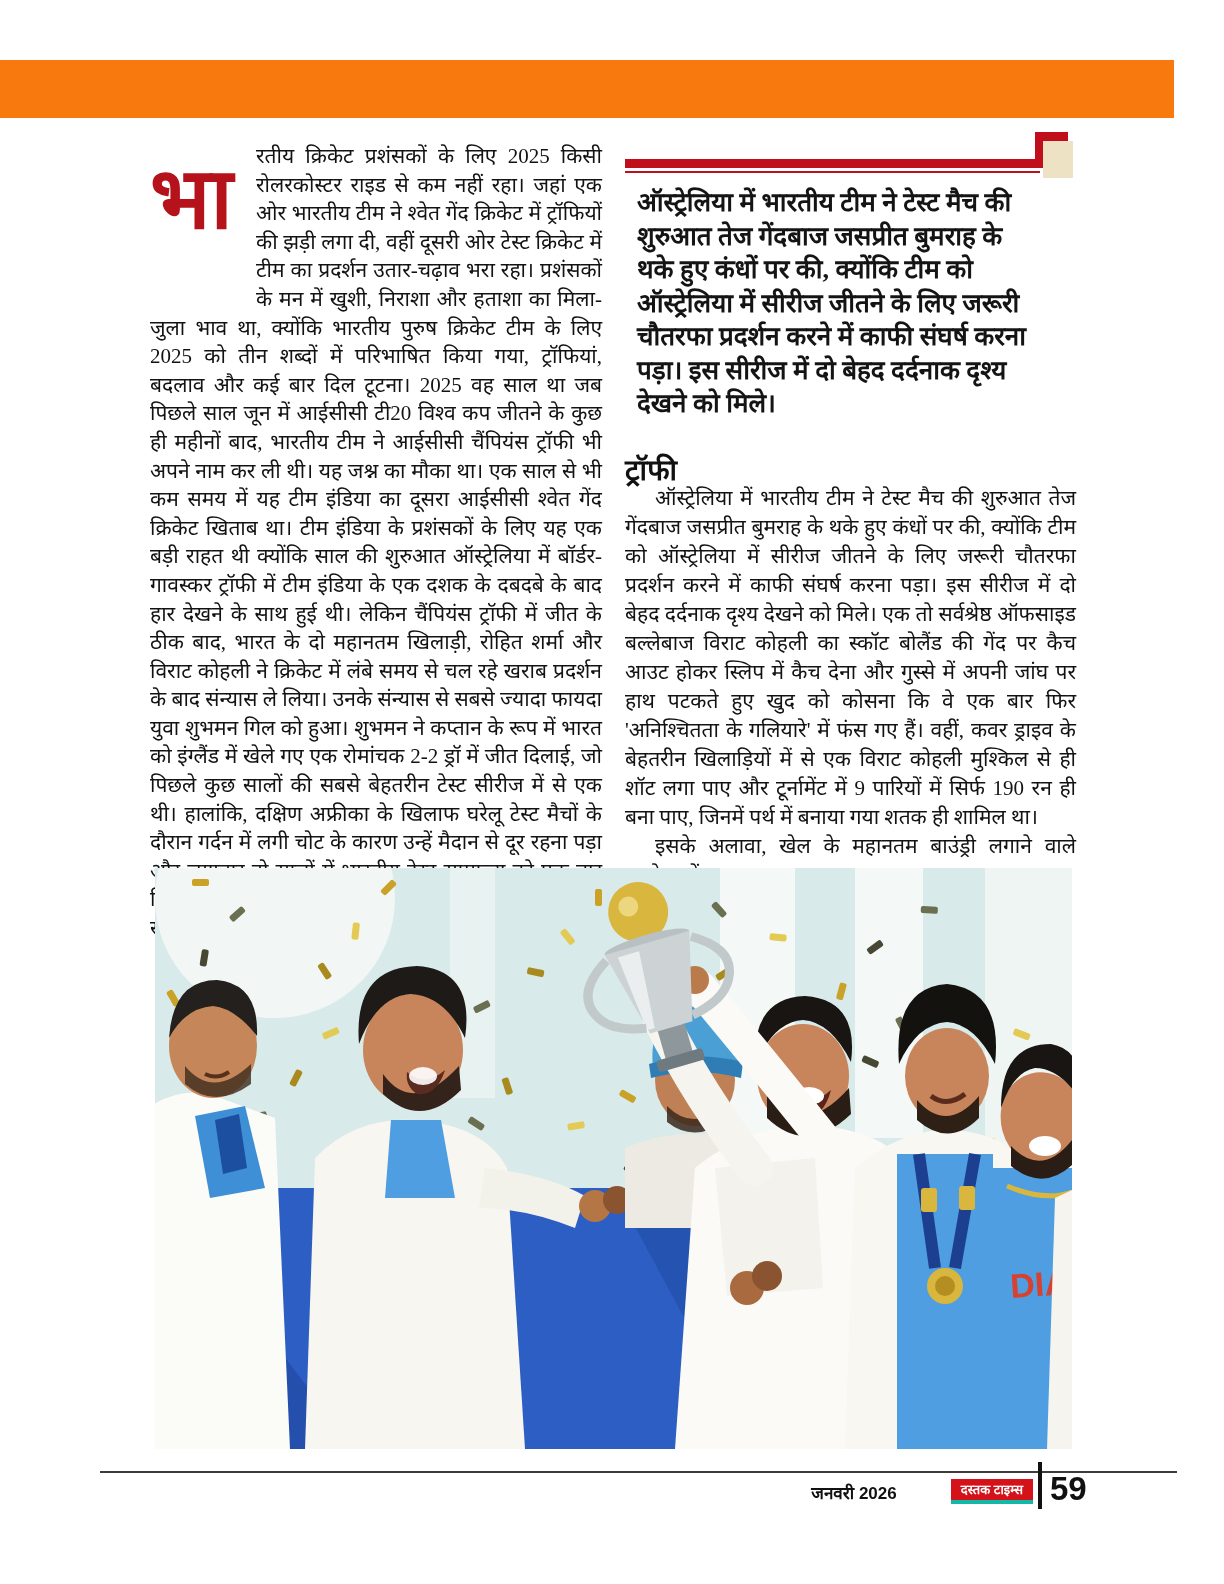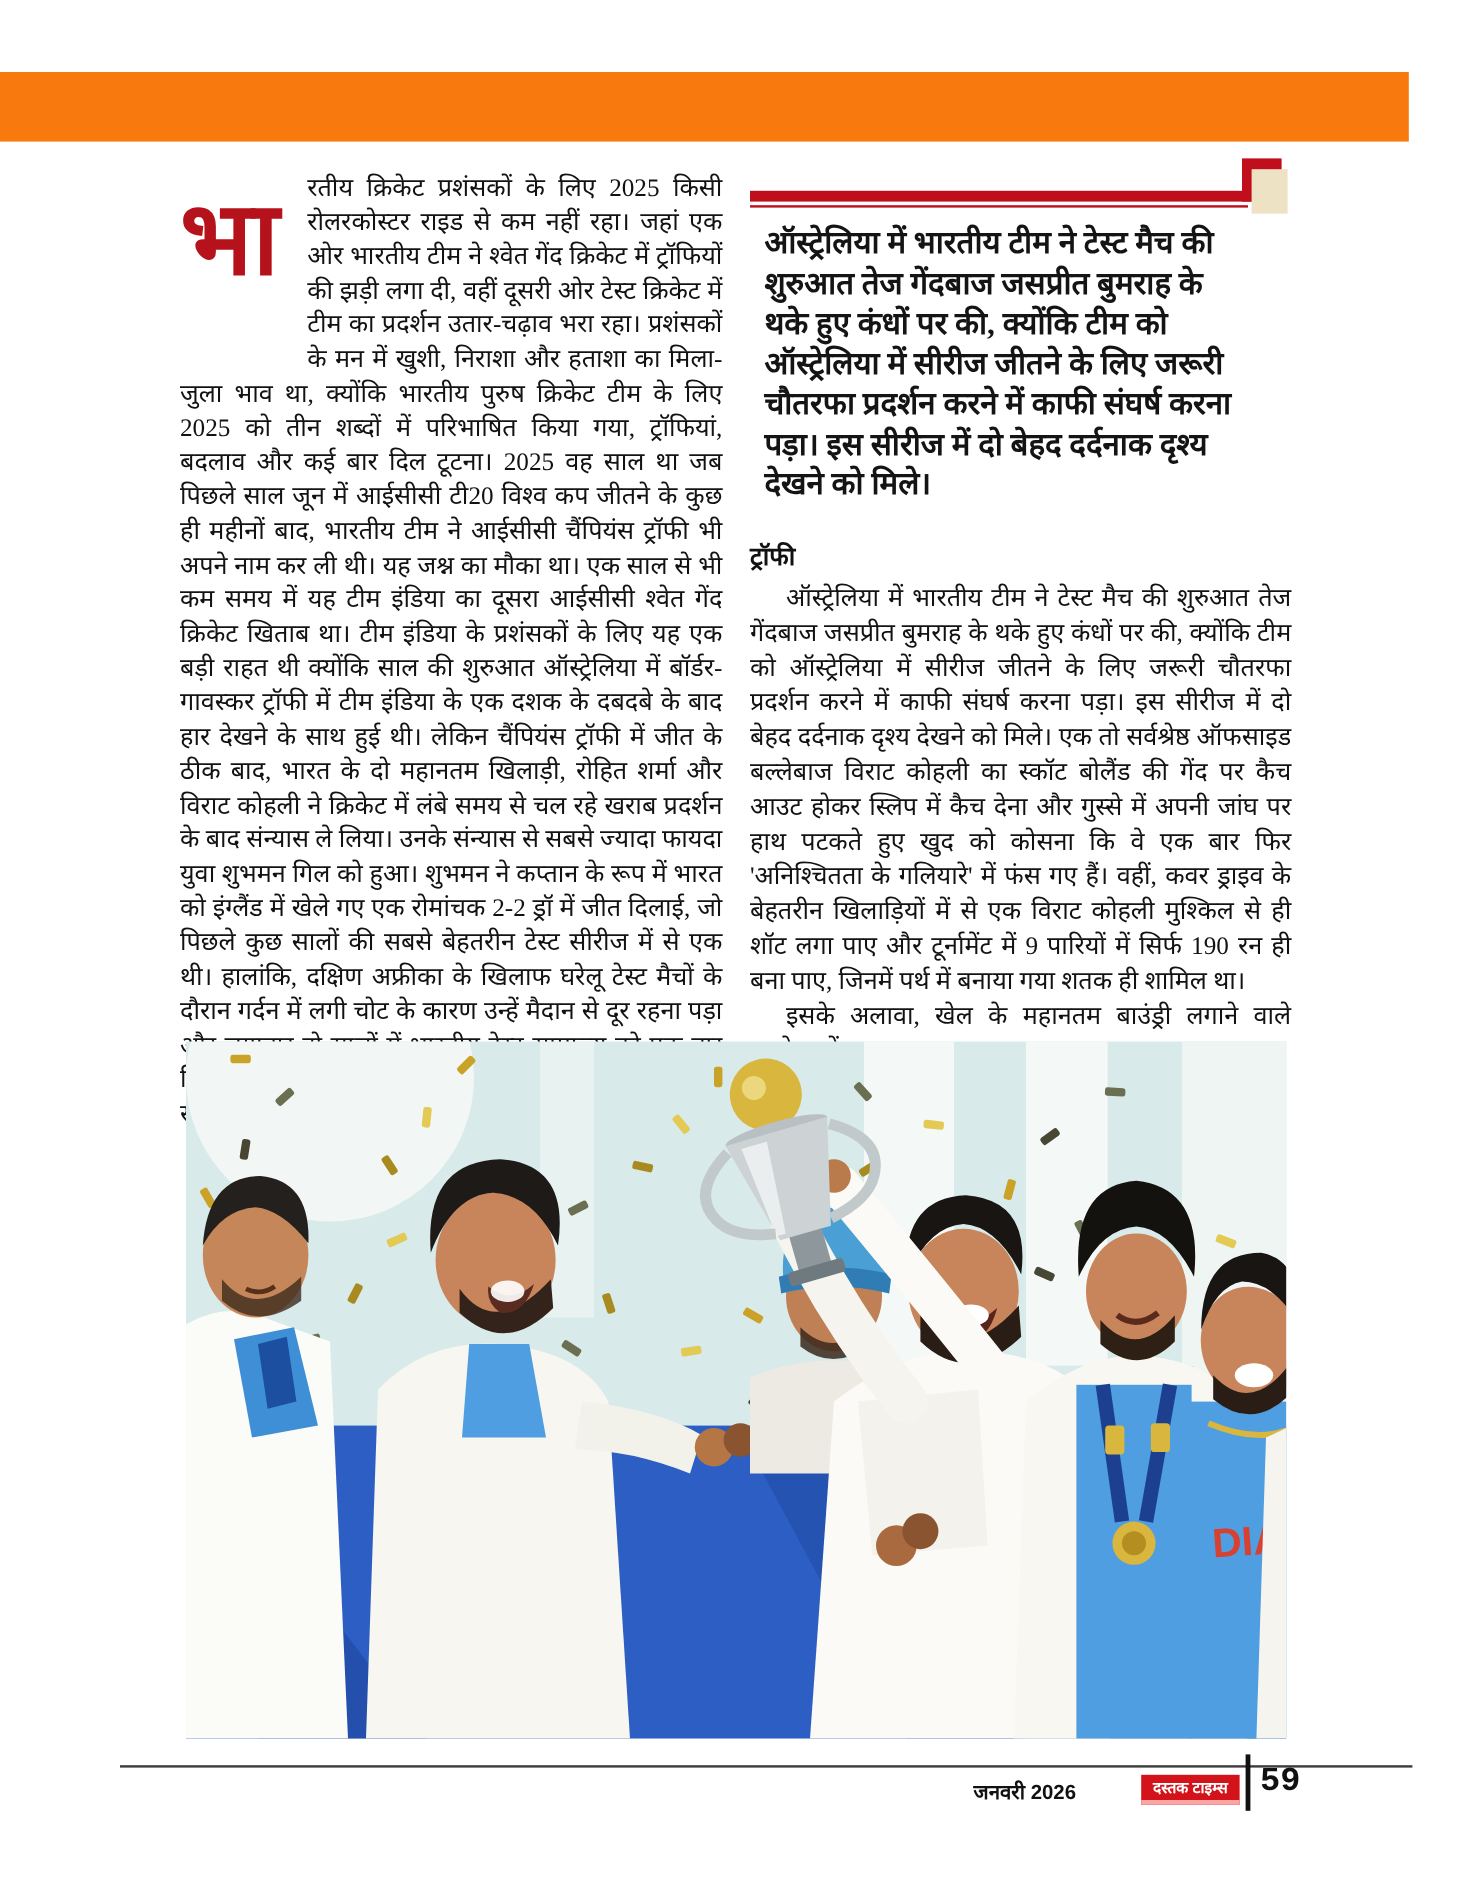--- a/index.html
+++ b/index.html
@@ -18,40 +18,40 @@
   
   .rule-bar{position:absolute;left:625px;top:159px;width:443px;height:9px;background:#C00E1C;}
   .rule-step{position:absolute;left:1035px;top:132px;width:33px;height:36px;background:#C00E1C;}
   .rule-thin{position:absolute;left:625px;top:171px;width:415px;height:2px;background:#C00E1C;}
   .rule-square{position:absolute;left:1043px;top:141px;width:30px;height:37px;background:#EDE2C4;}
 
   .pull-quote{position:absolute;left:637px;top:186px;width:408px;margin:0;
               font-size:26px;line-height:33.5px;font-weight:600;color:#141414;text-align:left;}
 
   .section-heading{position:absolute;left:625px;top:449px;margin:0;
-                   font-size:21px;font-weight:bold;color:#111;}
+                   font-size:29px;font-weight:bold;color:#111;}
   .col-right-text{position:absolute;left:625px;top:484px;width:451px;}
   .col-right-text p{margin:0;font-size:21px;line-height:29px;text-align:justify;
                     text-indent:30px;color:#121212;}
 
   
   .photo-frame{position:absolute;left:155px;top:868px;width:917px;height:581px;overflow:hidden;
                background:#dcecea;}
   .photo-frame svg{display:block;}
 
   
   .footer-line{position:absolute;left:100px;top:1471px;width:1077px;height:2px;background:#3C3C3C;}
   .footer-date{position:absolute;left:790px;top:1481px;width:128px;text-align:center;
                font-family:"Liberation Sans", sans-serif;font-weight:bold;font-size:17px;color:#111;}
   .footer-logo{position:absolute;left:951px;top:1479px;width:82px;height:21px;background:#D31219;
-               border-bottom:4px solid #fca5a5;color:#ffffff;text-align:center;
+               border-bottom:4px solid #14b8a6;color:#ffffff;text-align:center;
                font-family:"Liberation Sans", sans-serif;font-weight:bold;font-size:13px;line-height:21px;}
   .footer-vbar{position:absolute;left:1038px;top:1462px;width:4px;height:47px;background:#111;}
   .footer-pagenum{position:absolute;left:1050px;top:1470px;
-                  font-family:Liberation Mono, monospace;font-weight:bold;font-size:28px;color:#111;}
+                  font-family:Liberation Sans, sans-serif;font-weight:bold;font-size:33px;color:#111;}
 </style>
 </head>
 <body>
 
 <div class="page">
 
   <div class="masthead-bar"></div>
 
   <div class="col-left intro">
     <p>

